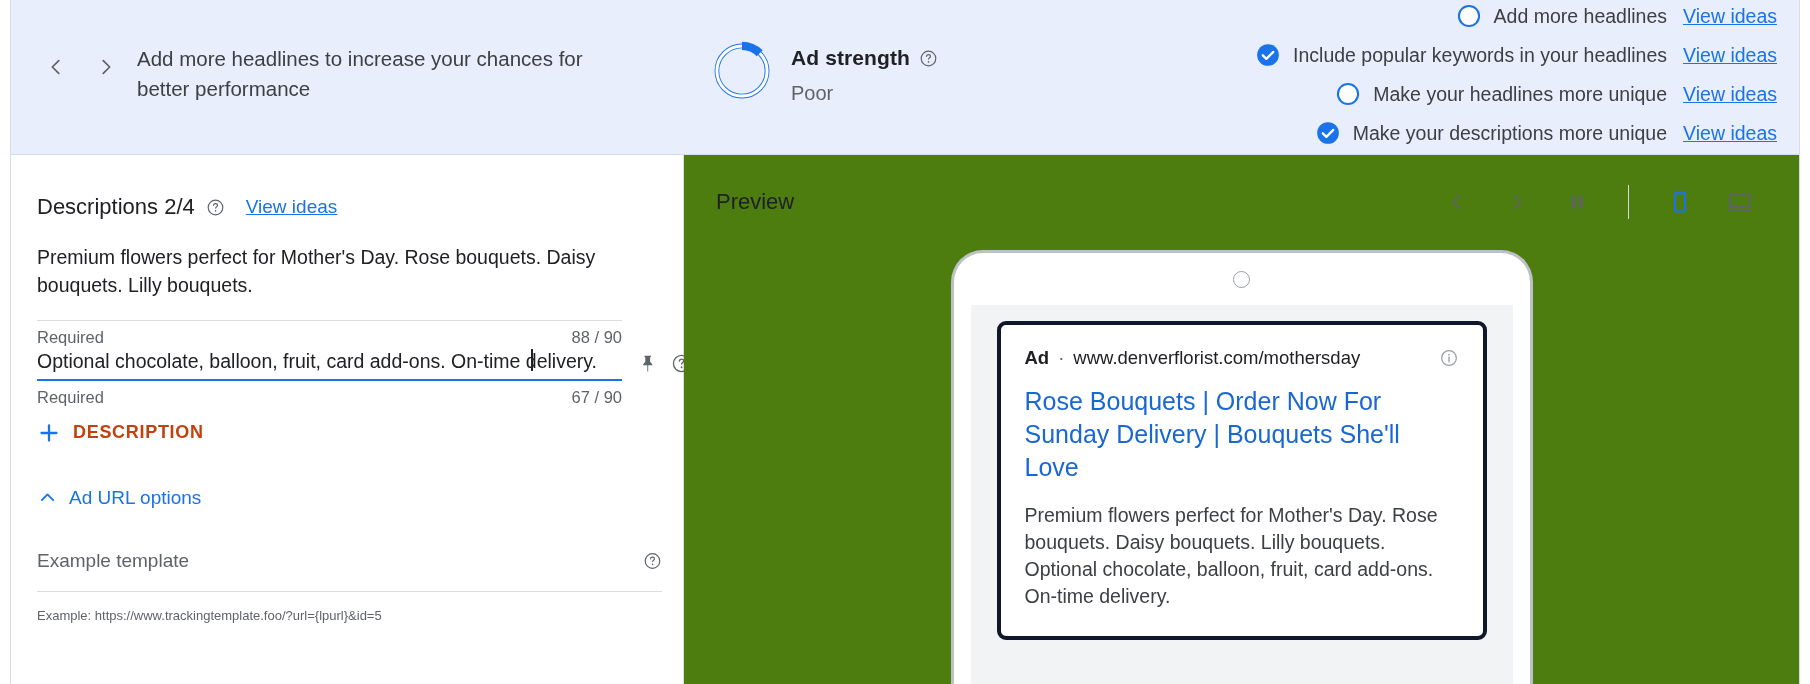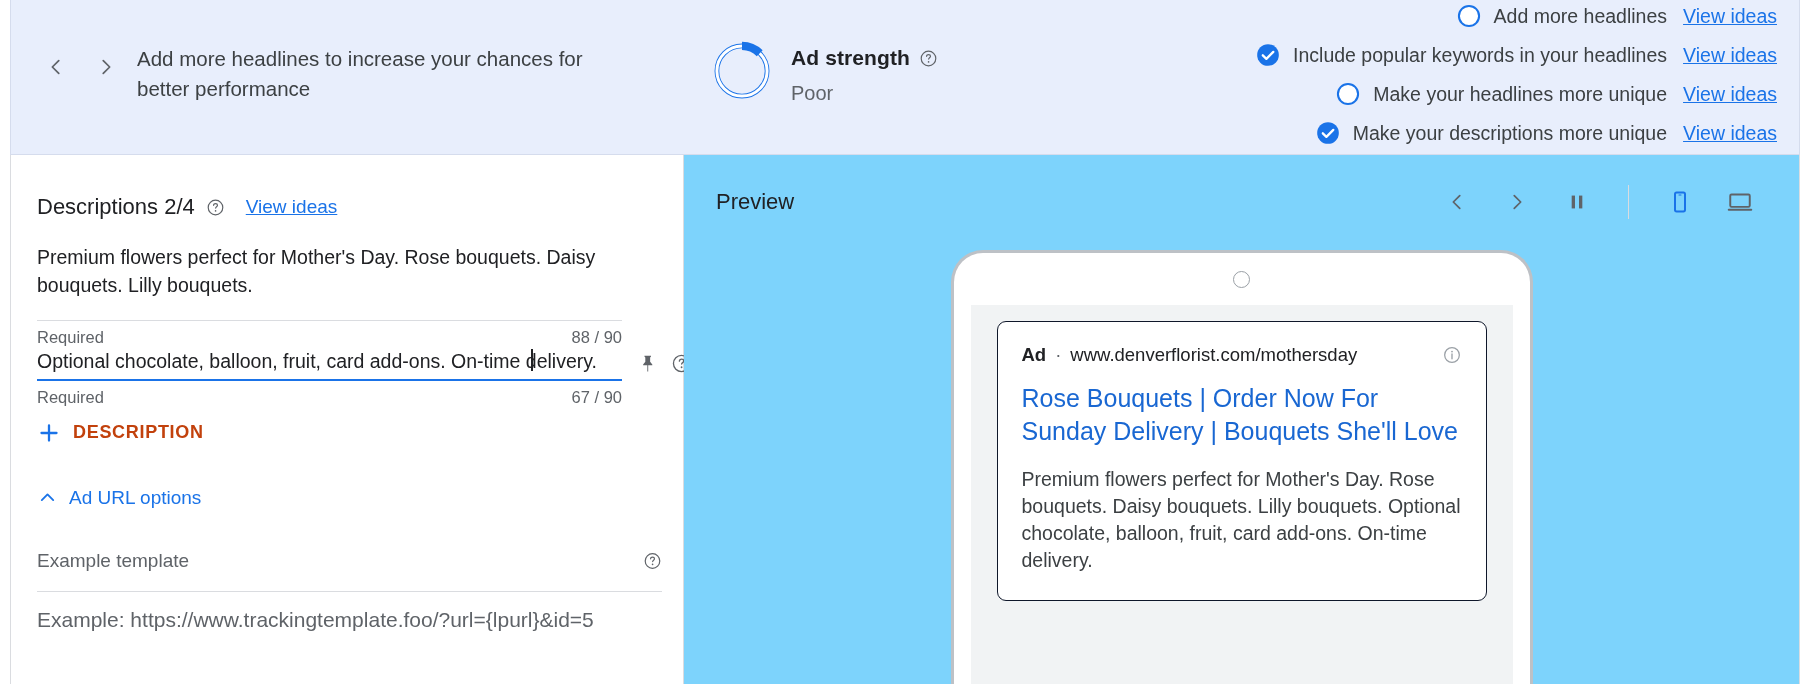--- a/index.html
+++ b/index.html
@@ -243,29 +243,29 @@
     font-size: 19px;
     color: #5f6368;
   }
   .tracking-line {
     width: 625px;
     height: 1px;
     background: #dadce0;
     margin-top: 19px;
   }
   .tracking-example {
-    font-size: 21px;
+    font-size: 13px;
     color: #5f6368;
     margin-top: 16px;
   }
 
   
   .right-panel {
     flex: 1;
-    background: #7dd3fc;
+    background: #4d7c0f;
     position: relative;
     overflow: hidden;
   }
   .preview-header {
     display: flex;
     align-items: center;
     padding: 22px 42px 0 32px;
     height: 72px;
   }
   .preview-title {
@@ -314,21 +314,21 @@
     left: 17px; right: 17px;
     top: 52px; bottom: 0;
     background: #f1f3f4;
   }
   .ad-card {
     position: absolute;
     left: 26px; right: 26px;
     top: 16px;
     background: #ffffff;
     border-radius: 9px;
-    border: 1px solid #0f172a;
+    border: 4px solid #0f172a;
     padding: 22px 24px 26px 24px;
   }
   .ad-line1 {
     display: flex;
     align-items: center;
     font-size: 18.5px;
     color: #202124;
     position: relative;
   }
   .ad-badge { font-weight: bold; }

